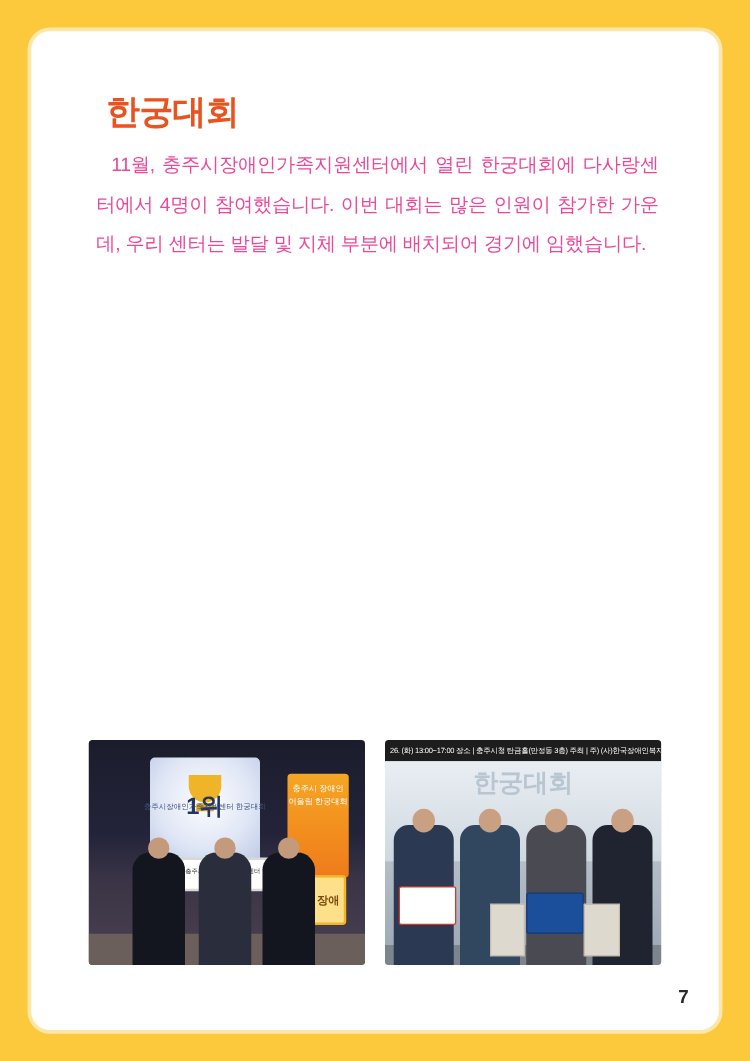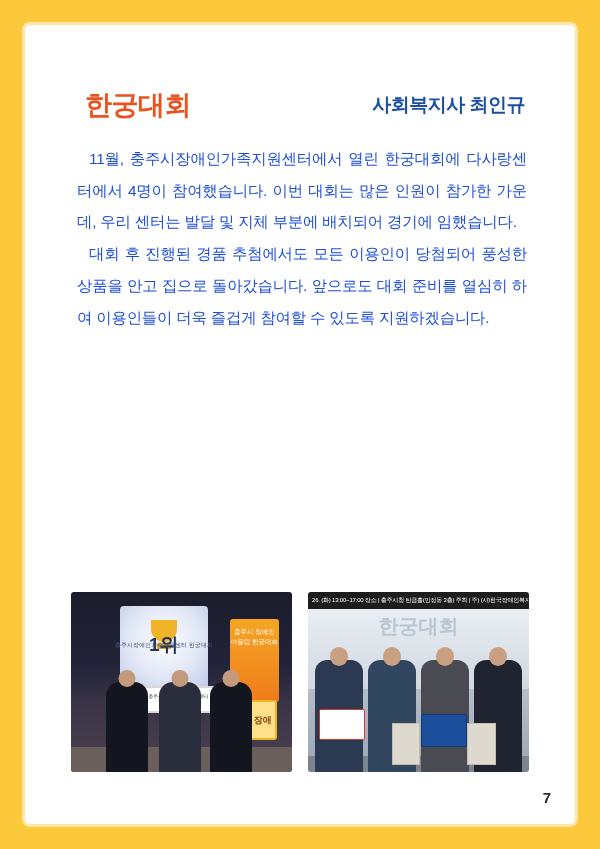--- a/index.html
+++ b/index.html
@@ -20,22 +20,22 @@
     box-sizing: border-box;
     padding: 22px 22px 22px 22px;
   }
   .card {
     position: relative;
     width: 100%;
     height: 100%;
     box-sizing: border-box;
     background: #ffffff;
     border: 3px solid #fde7a8;
-    border-radius: 8px;
-    padding: 52px 46px 30px 46px;
+    border-radius: 18px;
+    padding: 36px 46px 30px 46px;
   }
   .header {
     display: flex;
     align-items: flex-end;
     justify-content: space-between;
     padding: 14px 4px 0 14px;
   }
   .title {
     font-size: 27px;
     font-weight: bold;
@@ -44,25 +44,25 @@
     line-height: 1.1;
   }
   .byline {
     font-size: 19px;
     font-weight: bold;
     color: #1d4ea2;
     letter-spacing: -0.5px;
     padding-bottom: 3px;
   }
   .body-text {
-    margin-top: 22px;
+    margin-top: 12px;
     padding: 0 2px 0 6px;
     font-size: 15.4px;
     line-height: 2.07;
-    color: #1d4ed8;
+    color: #ec4899;
     letter-spacing: -0.2px;
     text-align: justify;
   }
   .para {
     text-indent: 12px;
     margin: 0;
   }
   .photos {
     position: absolute;
     left: 46px;
@@ -300,26 +300,24 @@
   }
 </style>
 </head>
 <body>
 
 <div class="page">
   <div class="card">
 
     <div class="header">
       <div class="title">한궁대회</div>
-      <div class="byline">사회복지사 최인규</div>
     </div>
 
     <div class="body-text">
       <p class="para">11월, 충주시장애인가족지원센터에서 열린 한궁대회에 다사랑센터에서 4명이 참여했습니다. 이번 대회는 많은 인원이 참가한 가운데, 우리 센터는 발달 및 지체 부분에 배치되어 경기에 임했습니다.</p>
-      <p class="para">대회 후 진행된 경품 추첨에서도 모든 이용인이 당첨되어 풍성한 상품을 안고 집으로 돌아갔습니다. 앞으로도 대회 준비를 열심히 하여 이용인들이 더욱 즐겁게 참여할 수 있도록 지원하겠습니다.</p>
     </div>
 
     <div class="photos">
 
       <div class="photo photo1">
         <div class="p1-screen">
           <div class="p1-cup"></div>
           <div class="p1-rank">1위</div>
           <div class="p1-sub">충주시장애인가족지원센터 한궁대회</div>
         </div>

